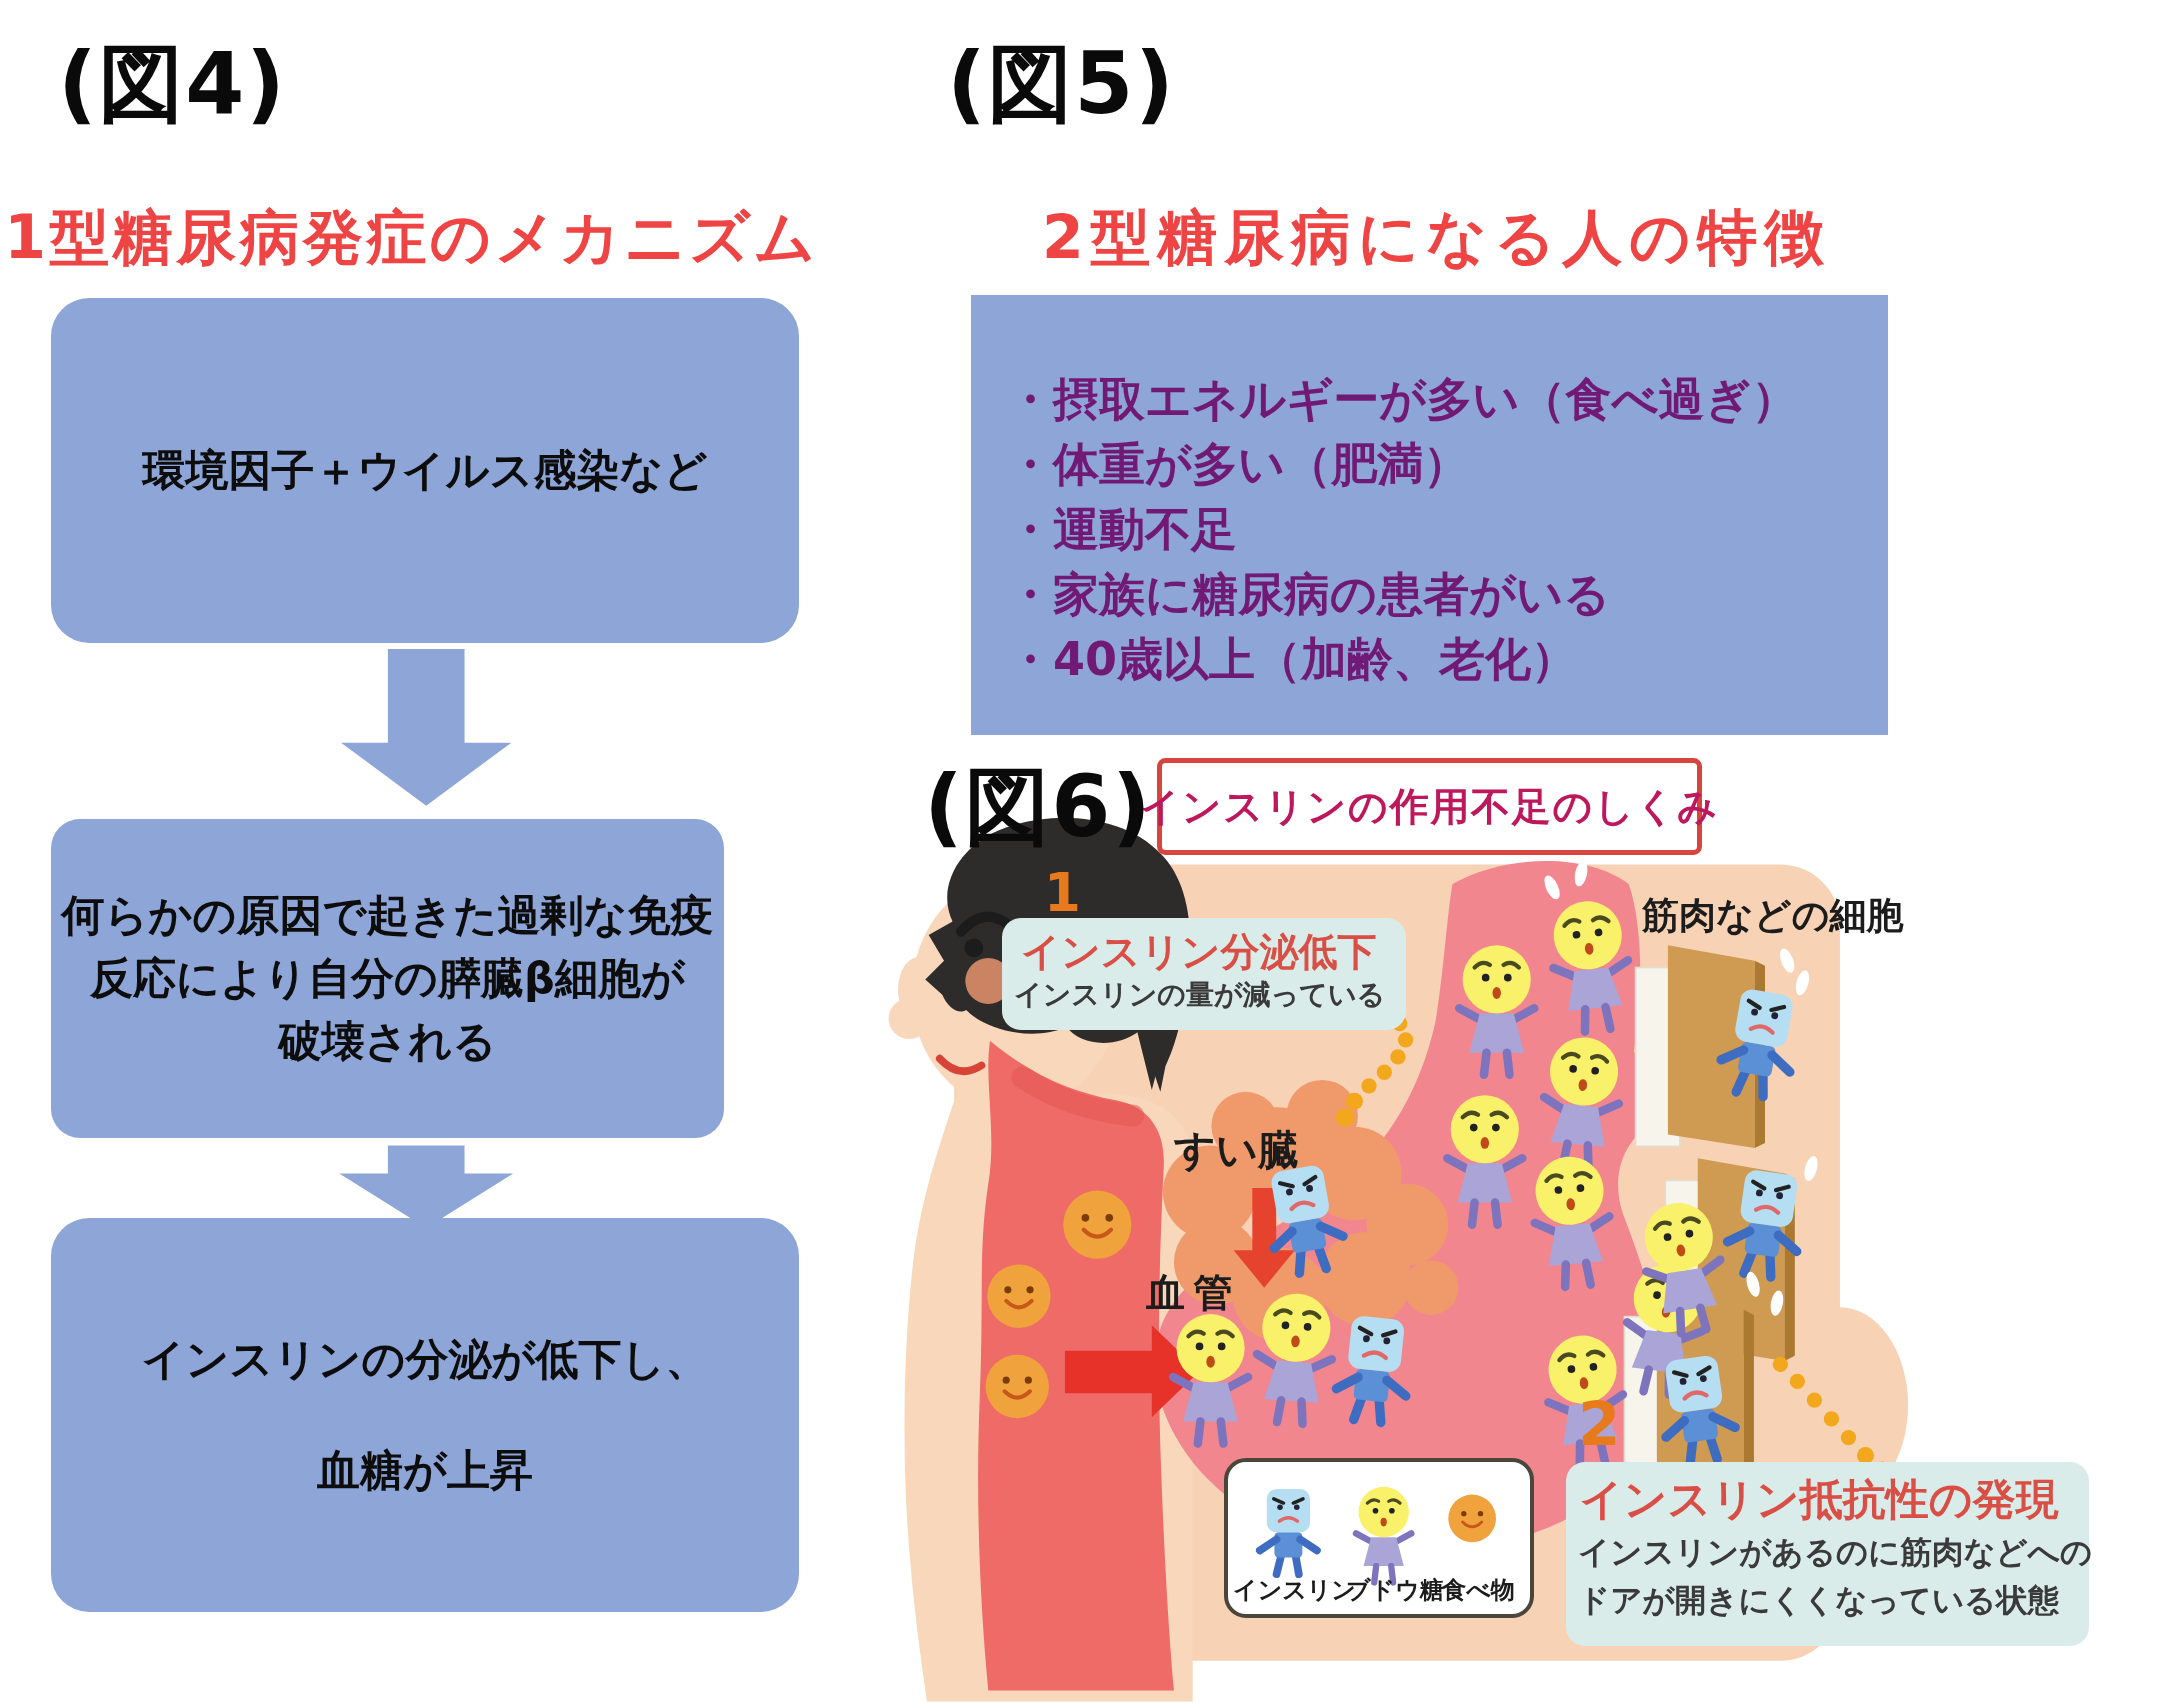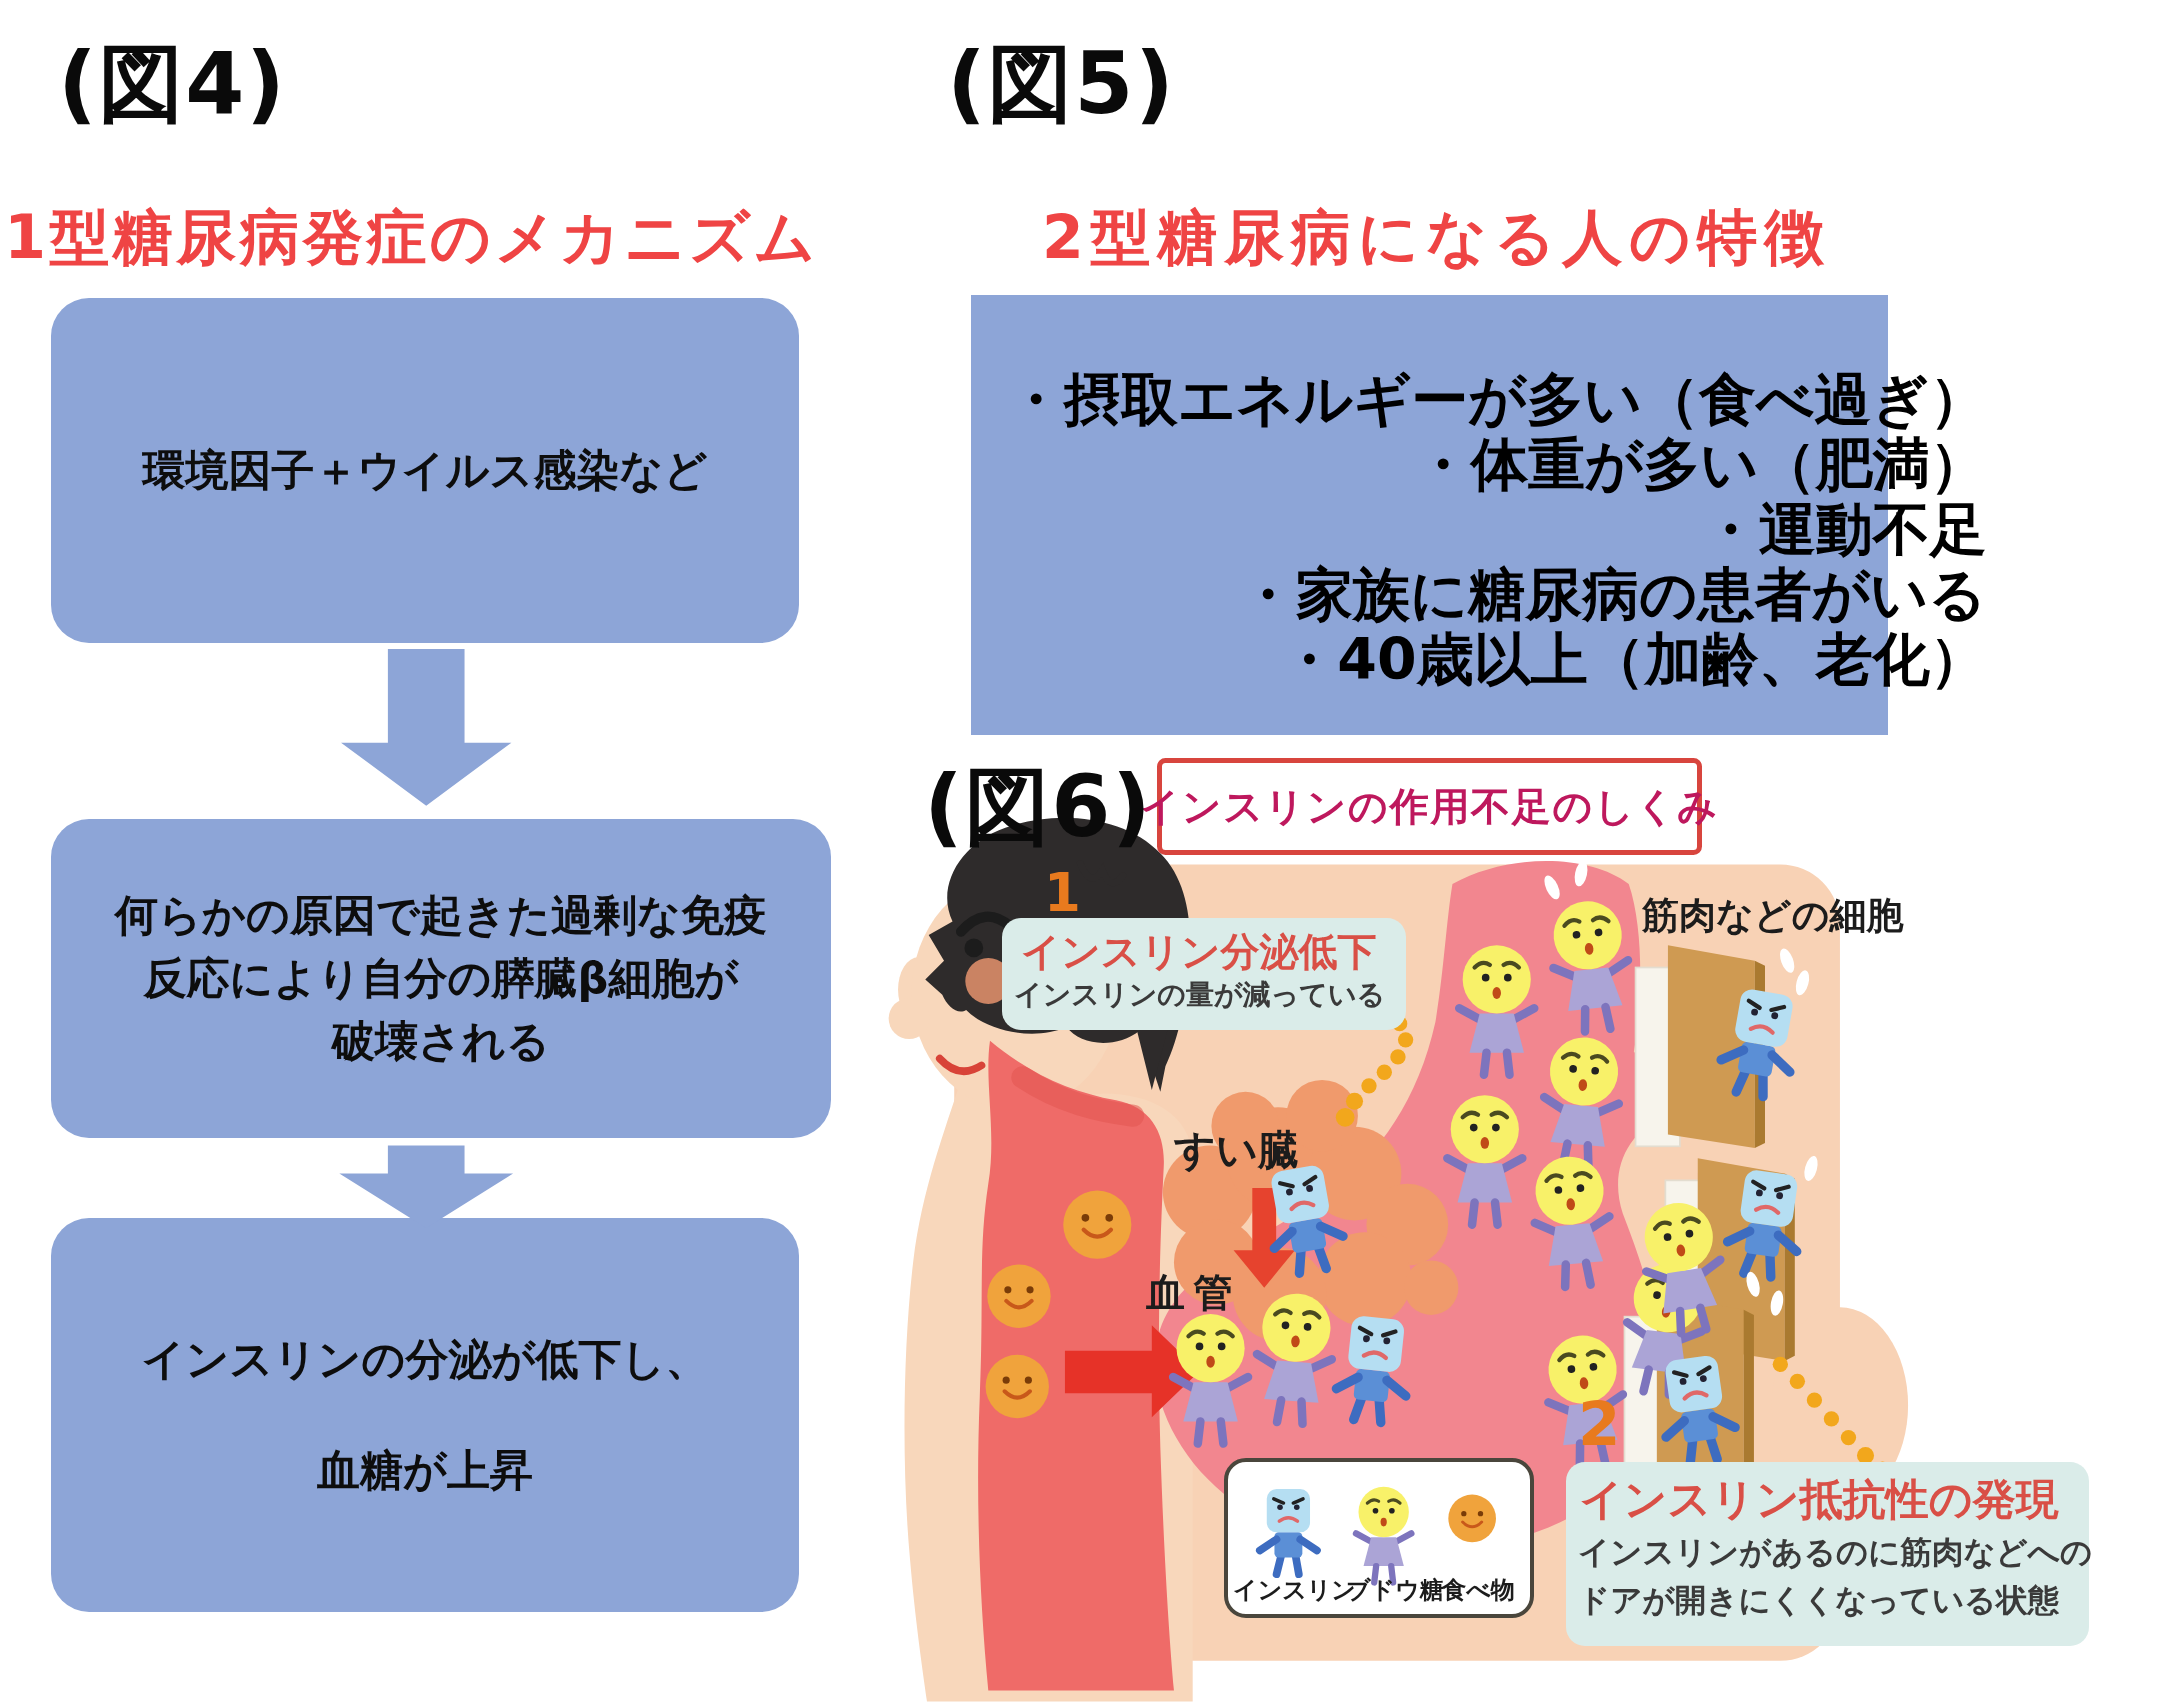--- a/index.html
+++ b/index.html
@@ -14,21 +14,21 @@
 
   
   .flowbox{background:#8da5d7;border-radius:38px;display:flex;flex-direction:column;
            align-items:center;justify-content:center;text-align:center;}
   .flowbox .line{font-size:43px;line-height:63px;color:#0d0d0d;white-space:nowrap;}
   .box1-line{font-size:46px;}
   .gapline{margin-top:48px;}
 
   
   .fig5box{background:#8da5d7;}
-  .bullets{font-size:57px;line-height:65px;color:#000000;white-space:nowrap;text-align:right;}
+  .bullets{font-size:46px;line-height:65px;color:#701a75;white-space:nowrap;}
 
   
   .redtitlebox{background:#ffffff;border:5.1px solid #d8453e;border-radius:8.5px;
                display:flex;align-items:center;justify-content:center;}
   .redtitlebox .t{font-size:39px;color:#be185d;letter-spacing:1.7px;white-space:nowrap;}
   .tealbox{background:#daece9;border-radius:19px;}
   .redsub{font-size:39px;color:#d94f46;white-space:nowrap;}
   .darksub{font-size:28px;color:#3a3a3a;white-space:nowrap;}
   .orange-num{color:#e87a1e;font-size:53px;}
   .ill-label{font-size:39px;color:#1c1c1c;white-space:nowrap;}
@@ -37,21 +37,21 @@
   svg{display:block}
 </style>
 </head>
 <body>
 
 <div class="canvas">
 
   <div class="abs z1 flowbox" style="left:51px;top:298px;width:748px;height:345px;">
     <div class="line box1-line">環境因子＋ウイルス感染など</div>
   </div>
-  <div class="abs z1 flowbox" style="left:51px;top:819px;width:780px;height:319px;">
+  <div class="abs z1 flowbox" style="left:51px;top:819px;width:673px;height:319px;border-radius:29px;">
     <div class="line">何らかの原因で起きた過剰な免疫</div>
     <div class="line">反応により自分の膵臓β細胞が</div>
     <div class="line">破壊される</div>
   </div>
   <div class="abs z1 flowbox" style="left:51px;top:1218px;width:748px;height:394px;">
     <div class="line">インスリンの分泌が低下し、</div>
     <div class="line gapline">血糖が上昇</div>
   </div>
 
   <div class="abs z1 fig5box" style="left:971px;top:295px;width:917px;height:440px;">

